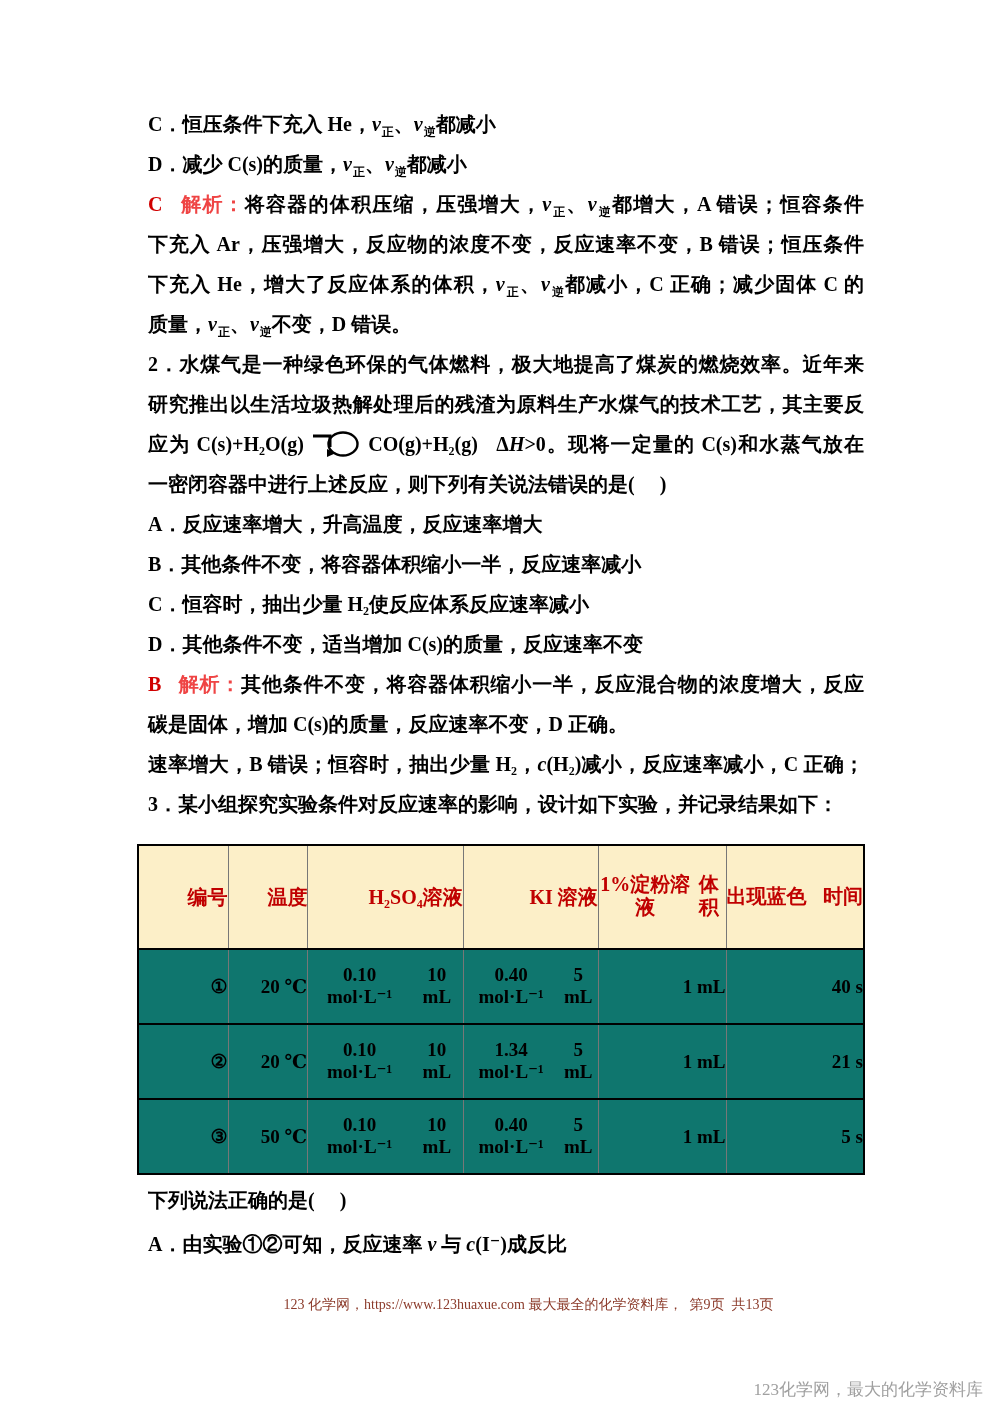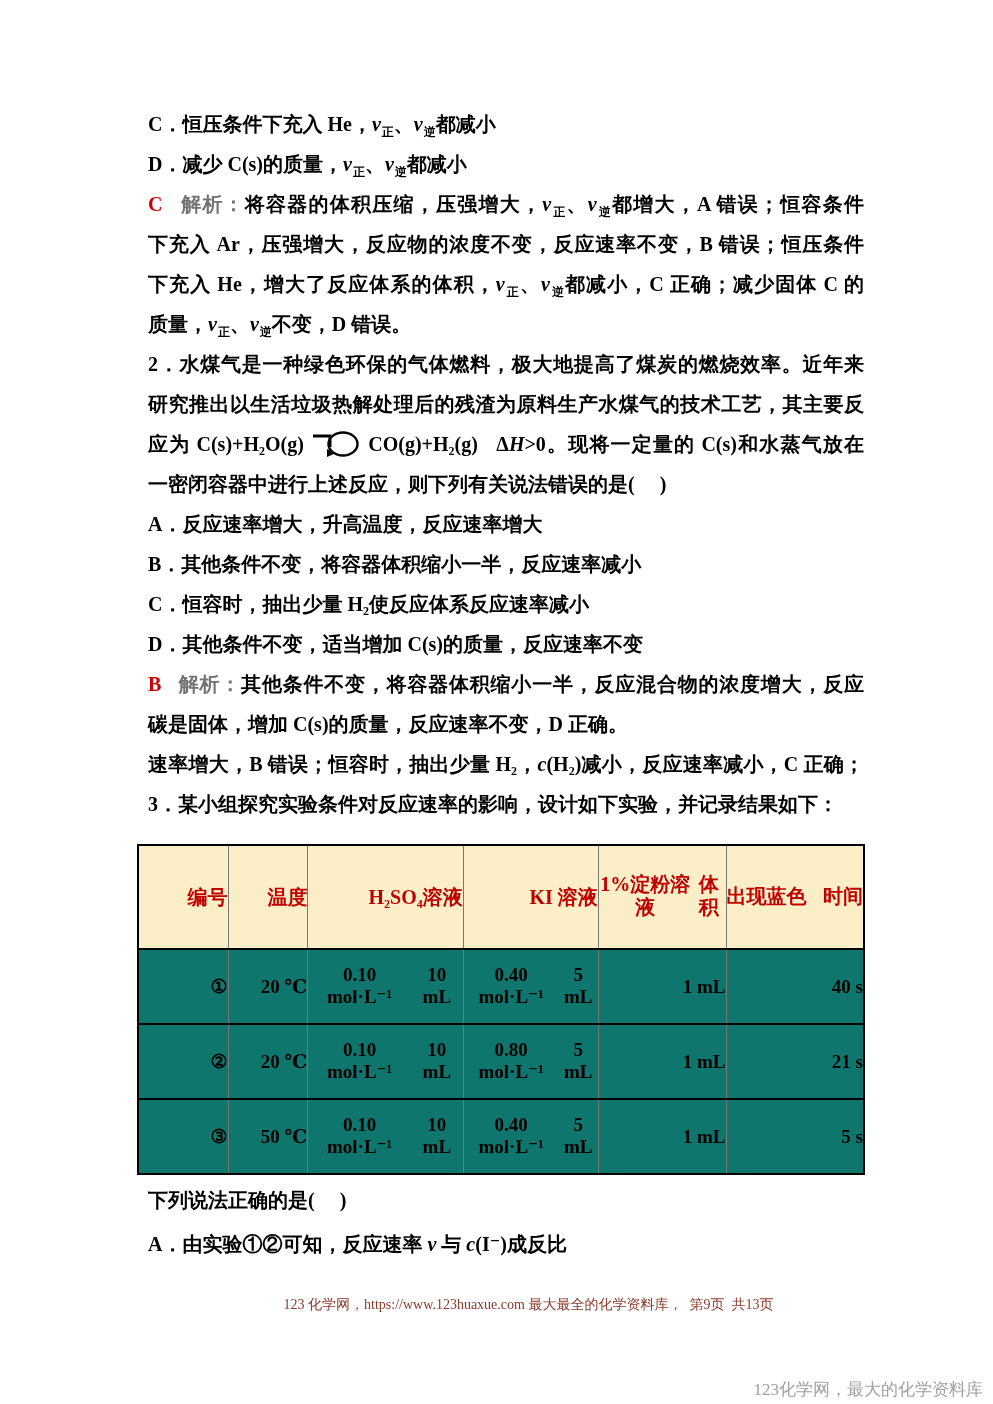--- a/index.html
+++ b/index.html
@@ -8,21 +8,21 @@
     font-family:"Liberation Serif","DejaVu Serif",serif;color:#000;overflow:hidden;
   }
   .textblock{position:absolute;left:148px;width:716px;}
   #top-text{top:104px;}
   #bottom-text{top:1178px;}
   .line{height:40px;line-height:40px;font-size:20px;font-weight:700;white-space:nowrap;}
   #bottom-text .line{height:44px;line-height:44px;}
   .line.j{white-space:normal;text-align:justify;text-align-last:justify;}
   .line span{white-space:inherit;}
   .ans{color:#d00000;}
-  .blue{color:#737373;}
+  .blue{color:#ef4444;}
   .it{font-style:italic;}
   .vv i{font-style:italic;font-weight:700;}
   .vv sub{font-size:12px;line-height:0;vertical-align:-5px;margin-left:1px;}
   sub,sup{line-height:0;}
   .eq{display:inline-block;vertical-align:-7px;}
   .eq svg{display:block;}
   
   #exp-table{
     position:absolute;left:137px;top:844px;width:728px;height:331px;
     border-collapse:collapse;table-layout:fixed;border:2px solid #000;
@@ -173,21 +173,21 @@
             </div>
           </td>
           <td>
             <div class="cellwrap multi">
               <div class="cline">0.10 mol·L⁻¹</div>
               <div class="cline">10 mL</div>
             </div>
           </td>
           <td>
             <div class="cellwrap multi">
-              <div class="cline">0.80 mol·L⁻¹</div>
+              <div class="cline">1.34 mol·L⁻¹</div>
               <div class="cline">5 mL</div>
             </div>
           </td>
           <td>
             <div class="cellwrap single">
               <div class="cline">1 mL</div>
             </div>
           </td>
           <td>
             <div class="cellwrap single">

